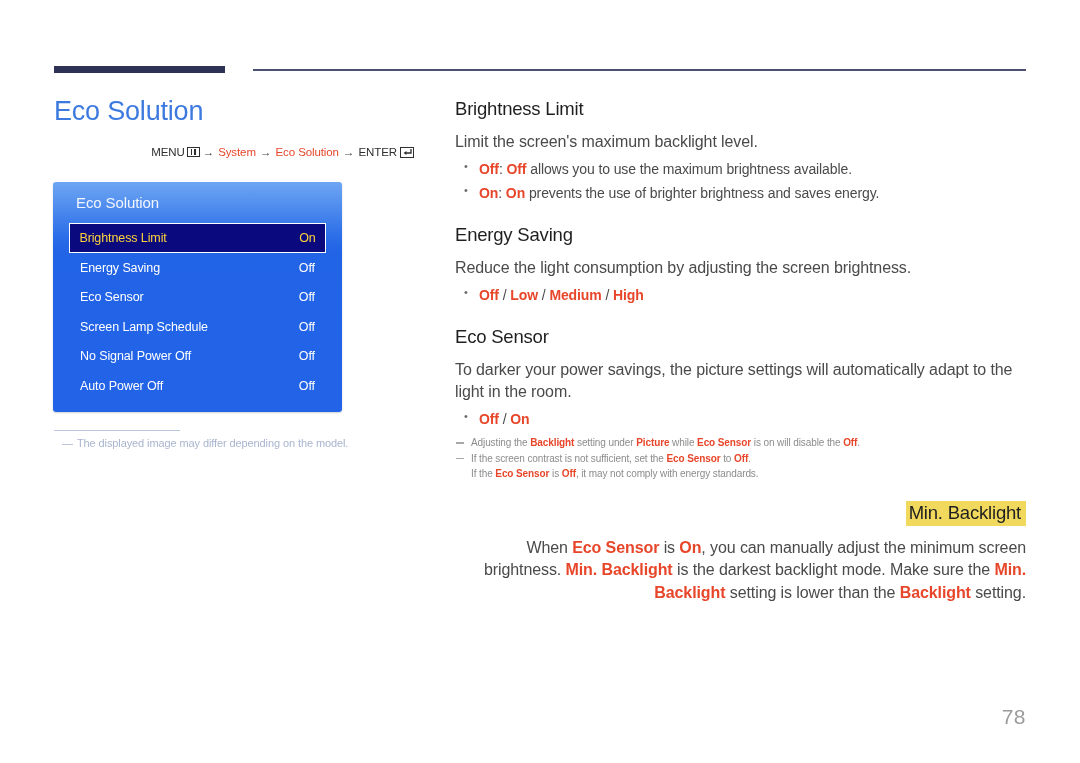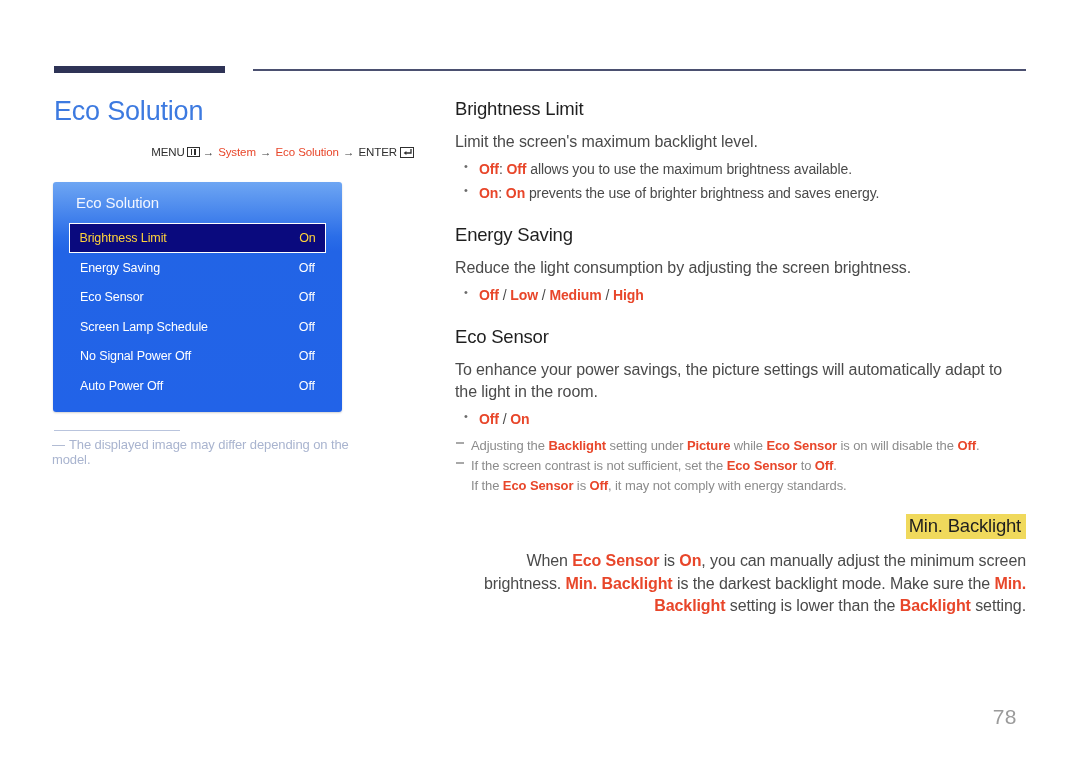--- a/index.html
+++ b/index.html
@@ -122,23 +122,23 @@
 
   
   .left-note-rule {
     position: absolute;
     left: 54px; top: 430px;
     width: 126px; height: 1px;
     background: #b9c4dd;
   }
   .left-note {
     position: absolute;
-    left: 52px; top: 437px;
+    left: 62px; top: 437px;
     width: 330px;
-    font-size: 13px;
+    font-size: 11px;
     color: #a9b4cf;
     letter-spacing: -0.1px;
   }
   .left-note .dash { margin-right: 4px; }
 
   
   .right-col {
     position: absolute;
     left: 455px; top: 98px;
     width: 571px;
@@ -183,41 +183,41 @@
     content: "•";
     position: absolute;
     left: 9px; top: 0;
     color: #6a6a6a;
     font-size: 11px;
   }
   .notes { margin-top: 5px; }
   .note {
     position: relative;
     padding-left: 16px;
-    font-size: 13px;
+    font-size: 10px;
     line-height: 1.48;
     color: #8c8c8c;
     letter-spacing: -0.1px;
     margin-bottom: 1px;
   }
   .note::before {
     content: "";
     position: absolute;
     left: 1px; top: 6px;
     width: 8px; height: 1.4px;
     background: #a8a8a8;
   }
   .note .note-cont { display: block; }
   .note .em { color: #e8462a; font-weight: bold; }
   .em { color: #e8462a; font-weight: bold; }
 
   
   .page-num {
     position: absolute;
-    right: 63px; bottom: 34px;
+    right: 54px; bottom: 34px;
     font-size: 21px;
     color: #9b9b9b;
     letter-spacing: 0.5px;
   }
 </style>
 </head>
 <body>
 
 <div class="rule-thick"></div>
 <div class="rule-thin"></div>
@@ -298,21 +298,21 @@
     <p class="body">Reduce the light consumption by adjusting the screen brightness.</p>
     <ul class="bullets">
       <li>
         <span class="em">Off</span><span> / </span><span class="em">Low</span><span> / </span><span class="em">Medium</span><span> / </span><span class="em">High</span>
       </li>
     </ul>
   </div>
 
   <div class="sec-block">
     <h2 class="sec-title">Eco Sensor</h2>
-    <p class="body">To enhance your power savings, the picture settings will automatically adapt to the light in the room.</p>
+    <p class="body">To darker your power savings, the picture settings will automatically adapt to the light in the room.</p>
     <ul class="bullets">
       <li>
         <span class="em">Off</span><span> / </span><span class="em">On</span>
       </li>
     </ul>
     <div class="notes">
       <div class="note">Adjusting the <span class="em">Backlight</span> setting under <span class="em">Picture</span> while <span class="em">Eco Sensor</span> is on will disable the <span class="em">Off</span>.</div>
       <div class="note">If the screen contrast is not sufficient, set the <span class="em">Eco Sensor</span> to <span class="em">Off</span>.<span class="note-cont">If the <span class="em">Eco Sensor</span> is <span class="em">Off</span>, it may not comply with energy standards.</span></div>
     </div>
   </div>

